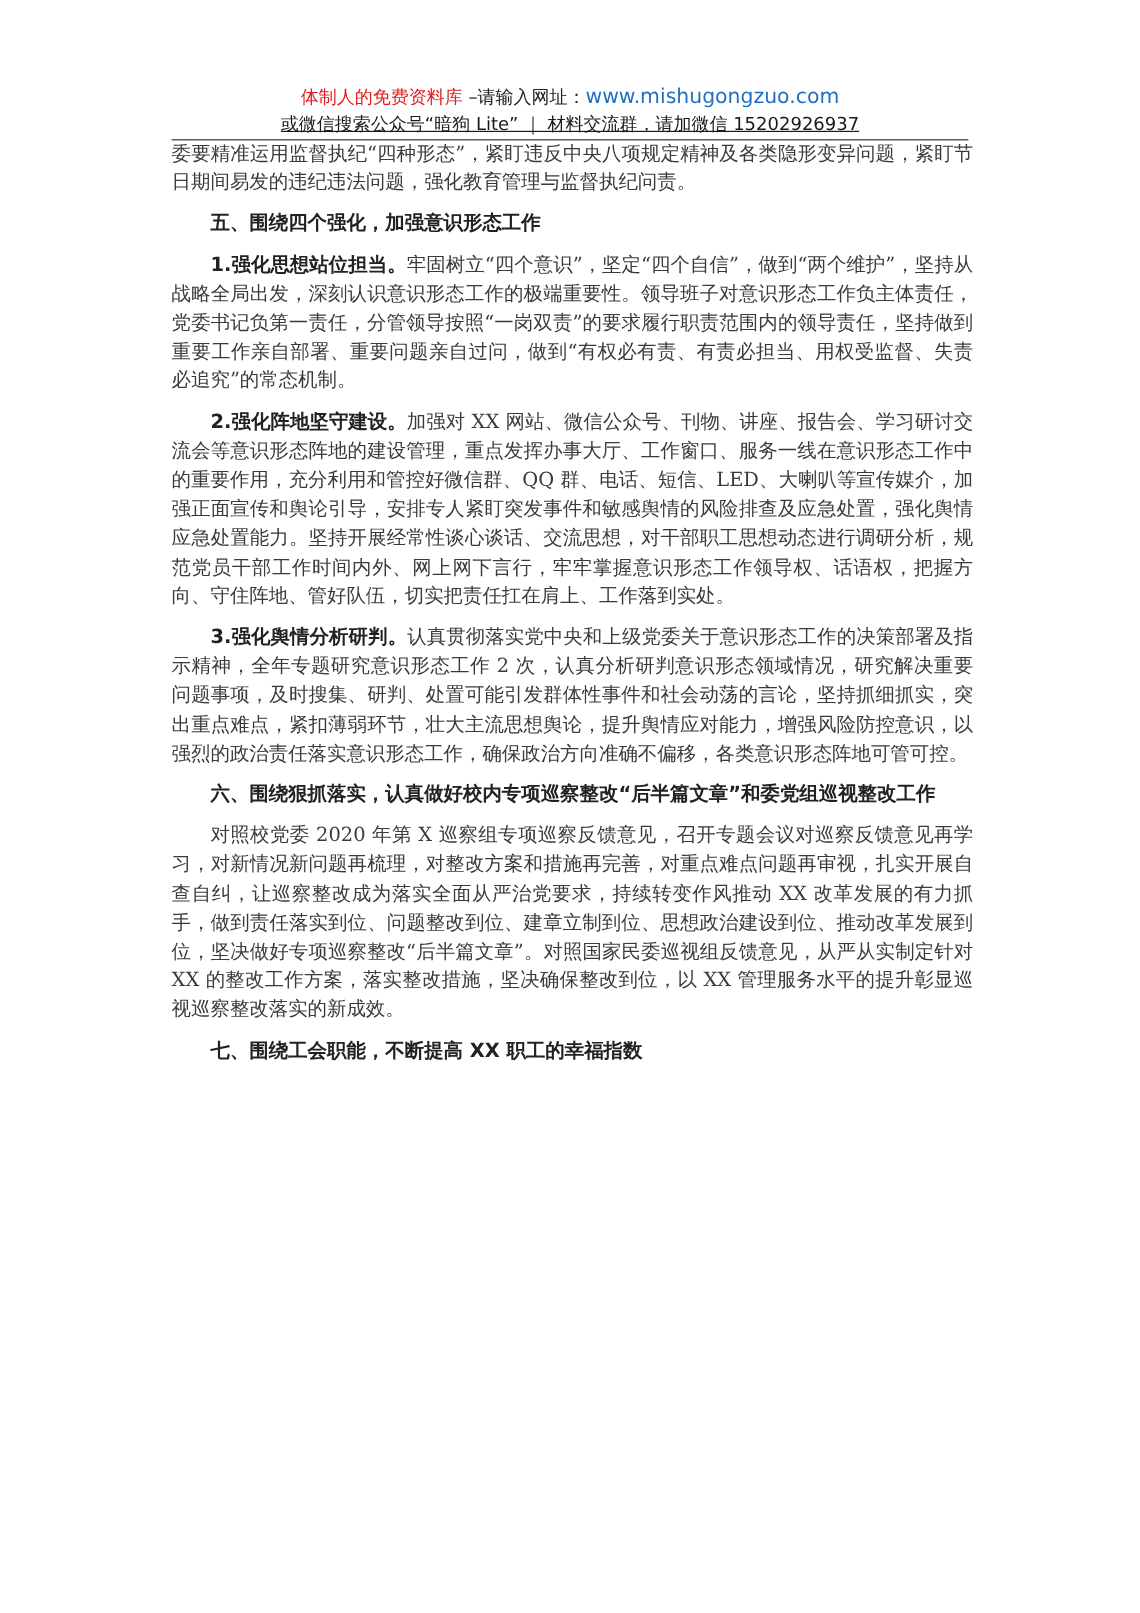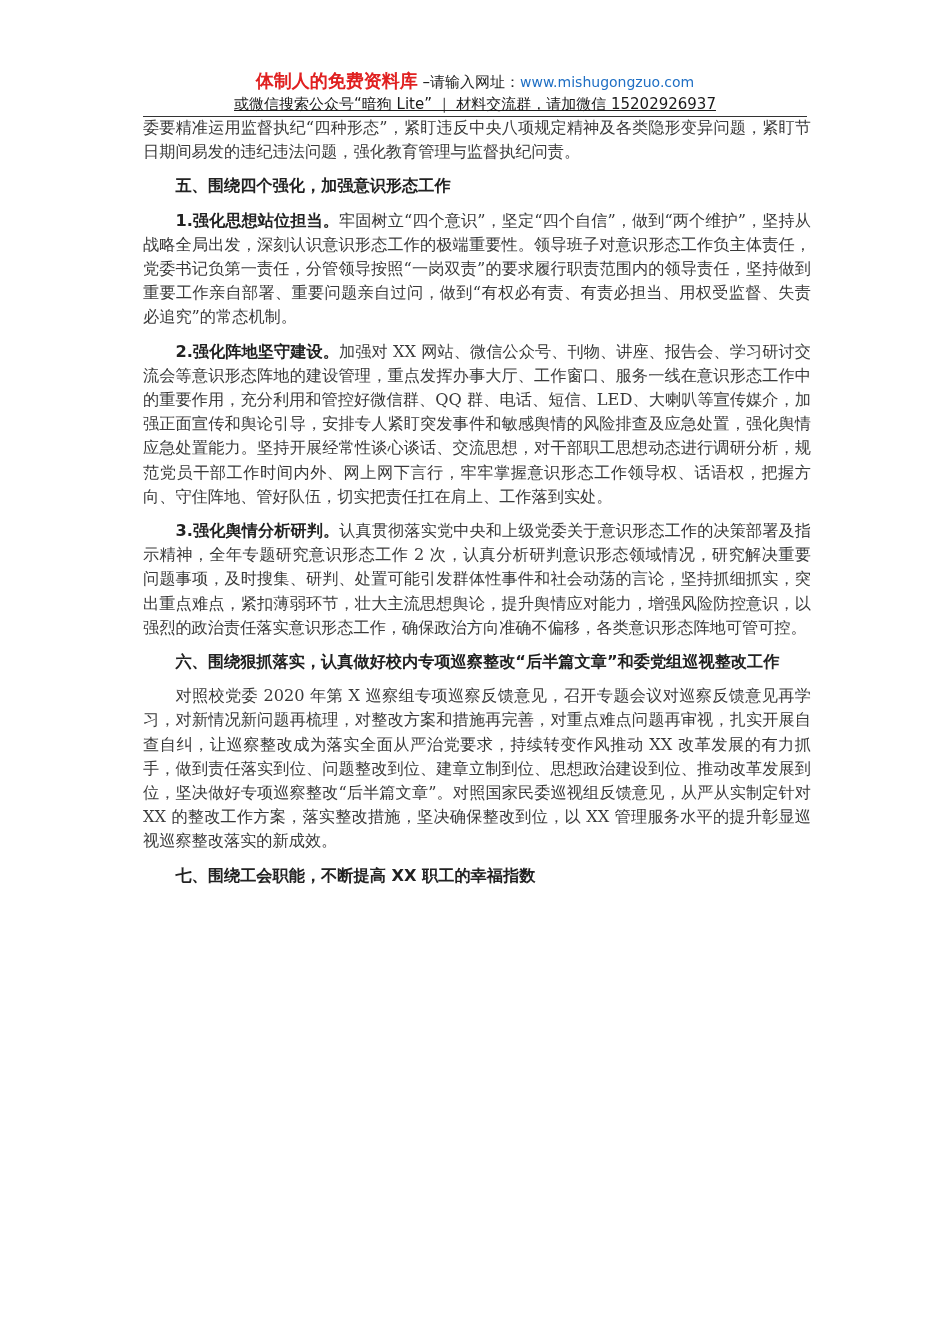--- a/index.html
+++ b/index.html
@@ -1,23 +1,23 @@
 <!DOCTYPE html>
 <html><head>
 <meta charset="utf-8">
 <style>
   html, body { margin: 0; padding: 0; background: #ffffff; }
   body { width: 950px; height: 1344px; position: relative; overflow: hidden; }
   .page { position: absolute; left: 0; top: 0; width: 950px; height: 1344px; background: #fff; }
   .header { position: absolute; left: 143px; top: 70px; width: 664px; text-align: center;
             font-family: "DejaVu Sans", "Liberation Sans", sans-serif; }
   .h1 { font-size: 16px; line-height: 22px; white-space: nowrap; }
-  .h1 .brand { color: #e02020; font-size: 18px; font-weight: bold; }
+  .h1 .brand { color: #e02020; font-size: 15px; }
   .h1 .prompt { color: #222; font-size: 15px; margin-top: 32px; }
-  .h1 .url { color: #1f6fc4; font-size: 14px; text-align: right; }
+  .h1 .url { color: #1f6fc4; font-size: 17px; text-align: right; }
   .h2 { font-size: 15px; line-height: 22px; color: #1a1a1a; white-space: nowrap; text-decoration: underline; }
   .rule { position: absolute; left: 143px; top: 116px; width: 664px; height: 1px; background: #333; }
   .body { position: absolute; left: 143px; top: 116px; width: 668px;
           font-family: "DejaVu Serif", "Liberation Serif", serif; font-size: 16.2px;
           line-height: 24.2px; color: #3a3a3a; text-align: justify; }
   .body p { margin: 0 0 10px 0; }
   .body p.cont { text-indent: 0; }
   .body p.ind { text-indent: 2em; }
   .bold { font-weight: bold; color: #222; font-family: "DejaVu Sans", "Liberation Sans", sans-serif; }
   .heading { font-weight: bold; color: #222; font-family: "DejaVu Sans", "Liberation Sans", sans-serif; text-indent: 2em; }

